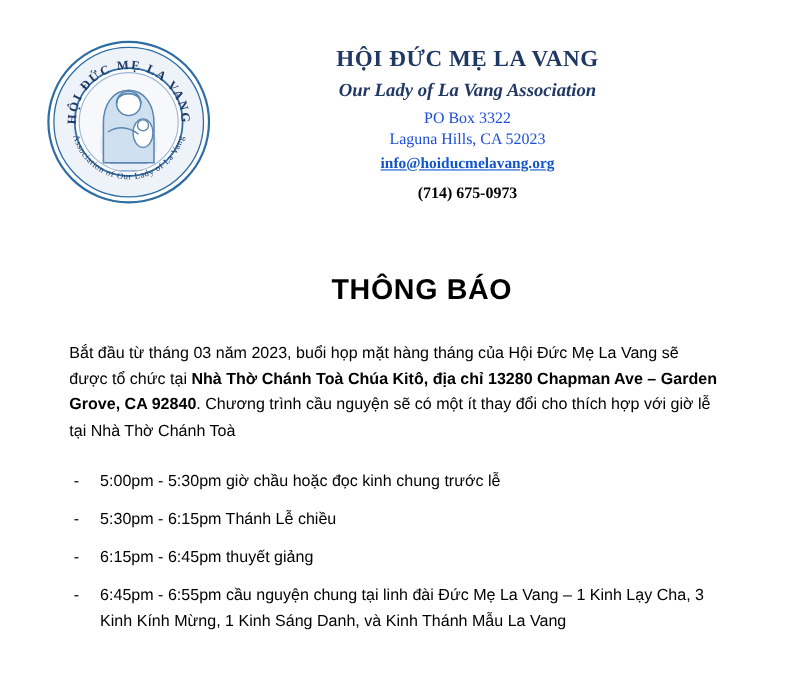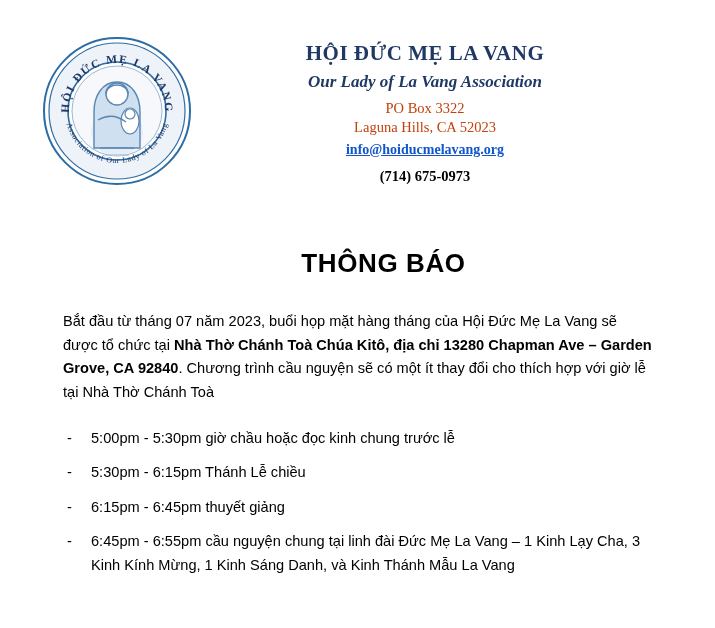--- a/index.html
+++ b/index.html
@@ -59,21 +59,21 @@
     font-size: 17px;
     font-weight: bold;
     font-style: italic;
     color: #1f3864;
     line-height: 1.25;
     text-align: center;
   }
   .addr-line {
     margin-top: 6px;
     font-size: 14.5px;
-    color: #c2410c;
+    color: #1d4ed8;
     line-height: 1.35;
   }
   .addr-line.second {
     margin-top: 0px;
   }
   .email-line {
     margin-top: 3px;
     font-size: 14px;
     line-height: 1.35;
     font-weight: bold;
@@ -184,21 +184,21 @@
         <a href="#">info@hoiducmelavang.org</a>
       </div>
       <div class="phone-line">(714) 675-0973</div>
     </div>
   </div>
 
   <div class="doc-title">THÔNG BÁO</div>
 
   <div class="body-wrap">
 
-    <div class="para"><span>Bắt đầu từ tháng 07 năm 2023, buổi họp mặt hàng tháng của Hội Đức Mẹ La Vang sẽ được tổ chức tại </span><b>Nhà Thờ Chánh Toà Chúa Kitô, địa chỉ 13280 Chapman Ave – Garden Grove, CA 92840</b><span>. Chương trình cầu nguyện sẽ có một ít thay đổi cho thích hợp với giờ lễ tại Nhà Thờ Chánh Toà</span></div>
+    <div class="para"><span>Bắt đầu từ tháng 03 năm 2023, buổi họp mặt hàng tháng của Hội Đức Mẹ La Vang sẽ được tổ chức tại </span><b>Nhà Thờ Chánh Toà Chúa Kitô, địa chỉ 13280 Chapman Ave – Garden Grove, CA 92840</b><span>. Chương trình cầu nguyện sẽ có một ít thay đổi cho thích hợp với giờ lễ tại Nhà Thờ Chánh Toà</span></div>
 
     <div class="list">
       <div class="list-item">
         <span class="dash">-</span>
         <span class="txt">5:00pm - 5:30pm giờ chầu hoặc đọc kinh chung trước lễ</span>
       </div>
       <div class="list-item">
         <span class="dash">-</span>
         <span class="txt">5:30pm - 6:15pm Thánh Lễ chiều</span>
       </div>

